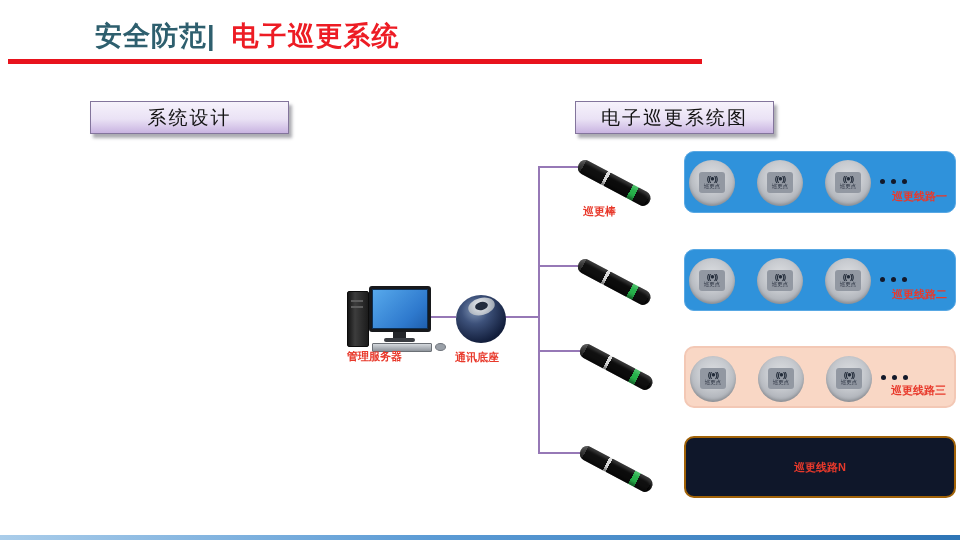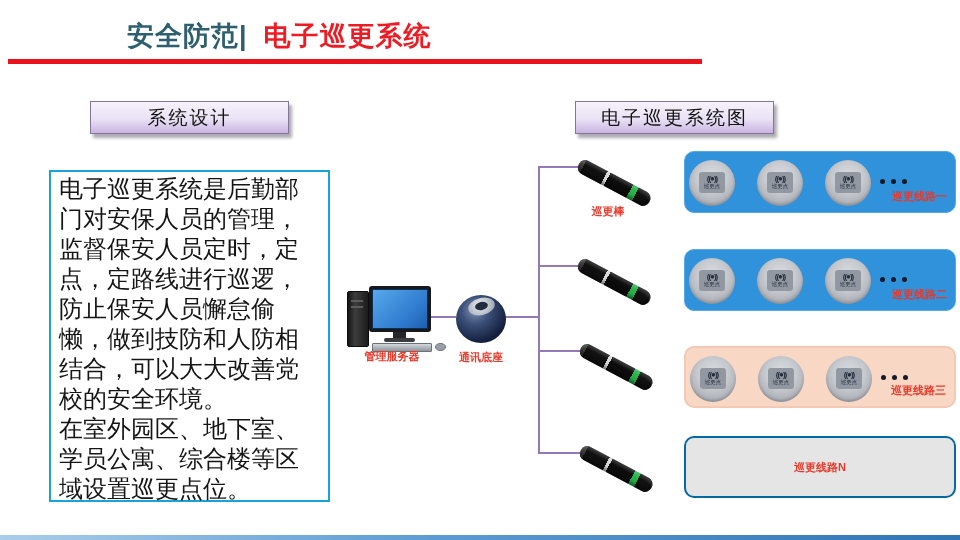--- a/index.html
+++ b/index.html
@@ -1,21 +1,21 @@
 <!DOCTYPE html>
 <html><head>
 <meta charset="utf-8">
 <style>
   html,body{margin:0;padding:0;background:#fff;}
   .stage{position:relative;width:960px;height:540px;background:#ffffff;overflow:hidden;
          font-family:"Liberation Sans","DejaVu Sans",sans-serif;}
 
   
   .title{position:absolute;left:95px;top:18px;font-size:27px;font-weight:bold;letter-spacing:1px;white-space:nowrap;}
-  .title .sec{color:#2e5f6e;margin-left:32px;}
+  .title .sec{color:#2e5f6e;}
   .title .topic{color:#ed1c24;margin-left:16px;}
   .red-line{position:absolute;left:8px;top:59px;width:694px;height:5px;background:#e8131d;}
 
   
   .badge{position:absolute;width:197px;height:31px;display:flex;align-items:center;justify-content:center;
          background:linear-gradient(180deg,#f6f2fb 0%,#eae2f5 55%,#c9b4e1 100%);
          border:1px solid #83759c;box-shadow:3px 4px 3px rgba(70,70,85,.45);
          font-family:"Liberation Serif","DejaVu Serif",serif;font-size:19px;color:#141414;letter-spacing:2px;}
   .badge-left{left:90px;top:101px;}
   .badge-right{left:575px;top:101px;}
@@ -45,34 +45,34 @@
   .mouse{position:absolute;left:435px;top:343px;width:9px;height:6px;background:#9aa0a8;border:1px solid #70757c;border-radius:50%;}
 
   
   .dock{position:absolute;left:456px;top:295px;width:50px;height:48px;border-radius:50%;
         background:radial-gradient(circle at 38% 32%,#7f94b5 0%,#3d517a 30%,#131f3d 72%,#0a1226 100%);}
   .dock-top{position:absolute;left:468px;top:298px;width:27px;height:17px;border-radius:50%;
             background:radial-gradient(circle at 45% 40%,#eceef1 0%,#b9c0c9 55%,#8d96a2 100%);transform:rotate(-14deg);}
   .dock-hole{position:absolute;left:475px;top:302px;width:13px;height:8px;border-radius:50%;
              background:#222c3e;transform:rotate(-14deg);}
 
-  .small-label{position:absolute;color:#e8392b;font-size:11px;font-weight:bold;text-align:center;white-space:nowrap;}
+  .small-label{position:absolute;color:#e8392b;font-size:11px;font-weight:bold;white-space:nowrap;}
 
   
   .wand{position:absolute;width:80px;height:50px;}
   .wand-bar{width:80px;height:15px;border-radius:7px;transform:rotate(28deg);transform-origin:5px 8px;
             background:linear-gradient(90deg,#3c3c3c 0%,#3c3c3c 6%,#101010 6%,#101010 36%,#d8d8d8 36%,#d8d8d8 40%,
                        #0c0c0c 40%,#0c0c0c 72%,#27b24b 72%,#27b24b 80%,#101010 80%,#101010 96%,#040404 96%);
             box-shadow:inset 0 3px 3px rgba(255,255,255,.18), inset 0 -3px 4px rgba(0,0,0,.5);}
 
   
   .route{position:absolute;left:684px;width:272px;height:62px;border-radius:10px;box-sizing:border-box;}
   .route-blue{background:#2f92db;border:1px solid #58a8e4;}
   .route-peach{background:#f9d7c5;border:2px solid #f3c8b5;}
-  .route-gray{background:#e5e5e5;border:2px solid #0369a1;}
+  .route-gray{background:#0f172a;border:2px solid #a16207;}
   .r1{top:151px;} .r2{top:249px;} .r3{top:346px;} .r4{top:436px;}
 
   .disc{position:absolute;top:8px;width:46px;height:46px;border-radius:50%;
         background:radial-gradient(circle at 50% 38%,#dcdee1 0%,#c8cbd0 40%,#a9adb4 78%,#9296a0 100%);
         box-shadow:inset 0 -2px 3px rgba(0,0,0,.18);}
   .d1{left:4px;} .d2{left:72px;} .d3{left:140px;}
   .disc-panel{position:absolute;left:10px;top:12px;width:26px;height:21px;border-radius:3px;
               background:#9298a2;border:1px solid #8187922;box-sizing:border-box;
               display:flex;flex-direction:column;align-items:center;justify-content:center;}
   .sig{font-size:8px;line-height:8px;font-weight:bold;color:#232c3a;letter-spacing:-1px;}
@@ -97,24 +97,20 @@
   </div>
   <div class="red-line"></div>
 
   <div class="badge badge-left">
     <span>系统设计</span>
   </div>
   <div class="badge badge-right">
     <span>电子巡更系统图</span>
   </div>
 
-  <div class="textbox">
-    <p>电子巡更系统是后勤部门对安保人员的管理，监督保安人员定时，定点，定路线进行巡逻，防止保安人员懈怠偷懒，做到技防和人防相结合，可以大大改善党校的安全环境。</p>
-    <p>在室外园区、地下室、学员公寓、综合楼等区域设置巡更点位。</p>
-  </div>
 
   <div class="pline" style="left:431px;top:316px;width:25px;height:2px;"></div>
   <div class="pline" style="left:504px;top:316px;width:36px;height:2px;"></div>
   <div class="pline" style="left:538px;top:166px;width:2px;height:288px;"></div>
   <div class="pline" style="left:538px;top:166px;width:42px;height:2px;"></div>
   <div class="pline" style="left:538px;top:265px;width:42px;height:2px;"></div>
   <div class="pline" style="left:538px;top:350px;width:44px;height:2px;"></div>
   <div class="pline" style="left:538px;top:452px;width:44px;height:2px;"></div>
 
   <div class="tower">

